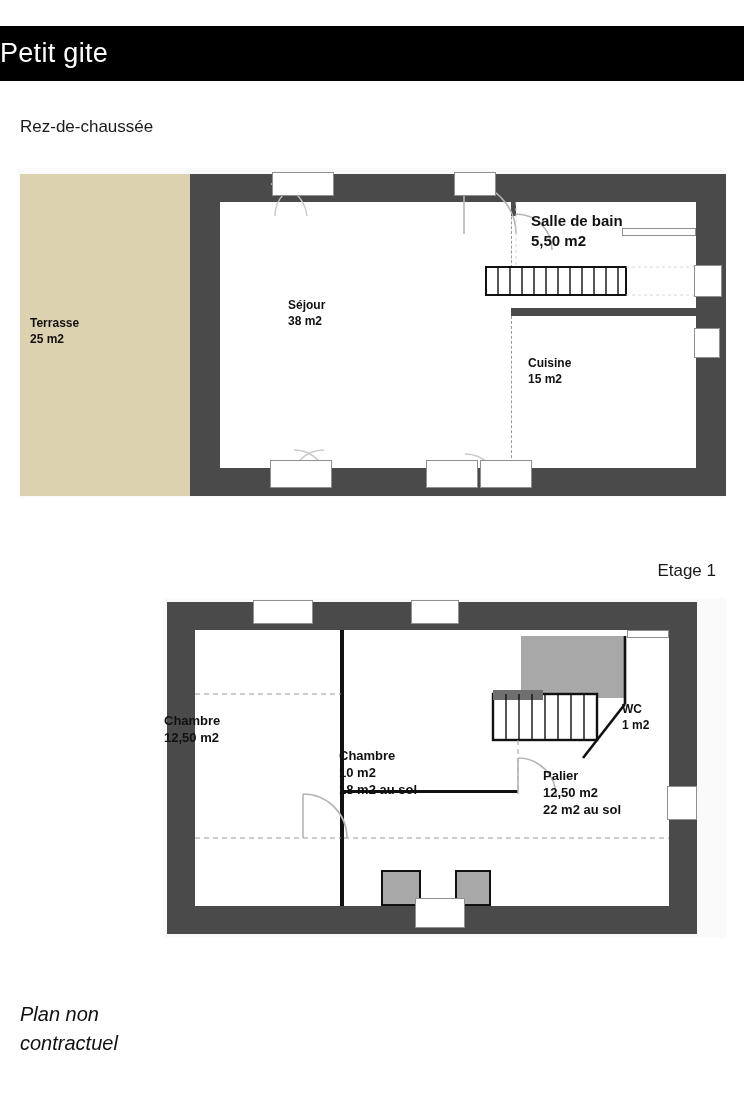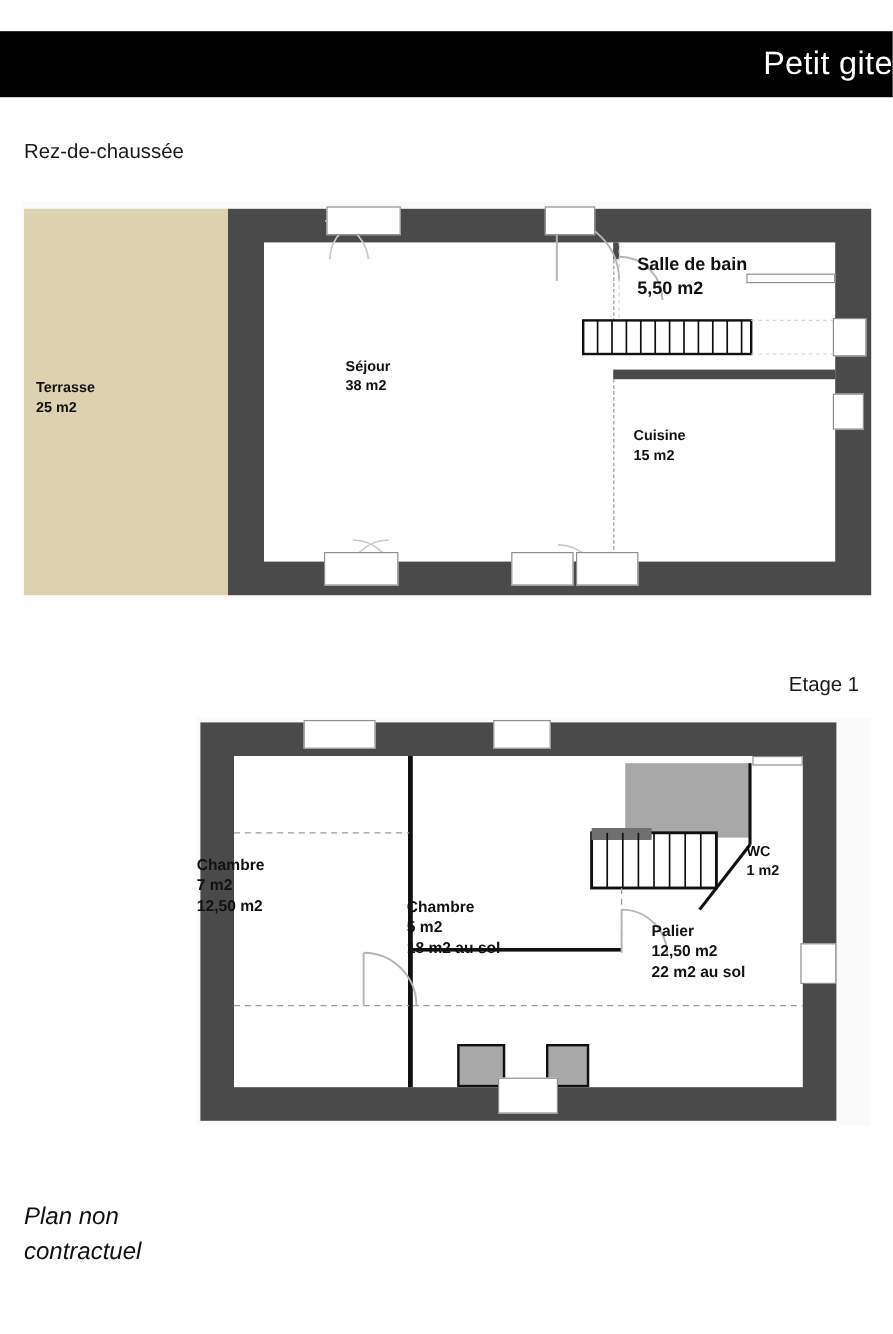--- a/index.html
+++ b/index.html
@@ -15,21 +15,21 @@
     width: 744px; height: 1112px;
     overflow: hidden;
   }
 
   
   .titlebar {
     position: absolute;
     left: 0; top: 26px;
     width: 744px; height: 55px;
     background: #000000;
-    display: flex; align-items: center; justify-content: flex-end;
+    display: flex; align-items: center; justify-content: flex-start;
   }
   .titlebar .title {
     color: #ffffff;
     font-size: 27px;
     font-weight: 400;
     letter-spacing: 0.3px;
   }
 
   
   .caption {
@@ -239,26 +239,25 @@
     <div class="grayfill" style="left:292px;top:272px;width:36px;height:36px;border:2px solid #111;"></div>
 
     <div class="win" style="left:90px;top:2px;width:60px;height:24px;"></div>
     <div class="win" style="left:248px;top:2px;width:48px;height:24px;"></div>
     <div class="win" style="left:252px;top:300px;width:50px;height:30px;"></div>
     <div class="win" style="left:504px;top:188px;width:30px;height:34px;"></div>
     <div class="win" style="left:464px;top:32px;width:42px;height:8px;"></div>
 
     <div class="rlabel sz-sm" style="left:176px;top:150px;width:192px;">
       <span class="l1">Chambre</span>
-      <span class="l2">5 m2</span>
+      <span class="l2">10 m2</span>
       <span class="l3">18 m2 au sol</span>
     </div>
     <div class="rlabel sz-sm" style="left:1px;top:115px;width:356px;">
       <span class="l1">Chambre</span>
-      <span class="l2">7 m2</span>
       <span class="l3">12,50 m2</span>
     </div>
     <div class="rlabel sz-xs" style="left:459px;top:104px;width:80px;">
       <span class="l1">WC</span>
       <span class="l2">1 m2</span>
     </div>
     <div class="rlabel sz-sm" style="left:380px;top:170px;width:200px;">
       <span class="l1">Palier</span>
       <span class="l2">12,50 m2</span>
       <span class="l3">22 m2 au sol</span>

